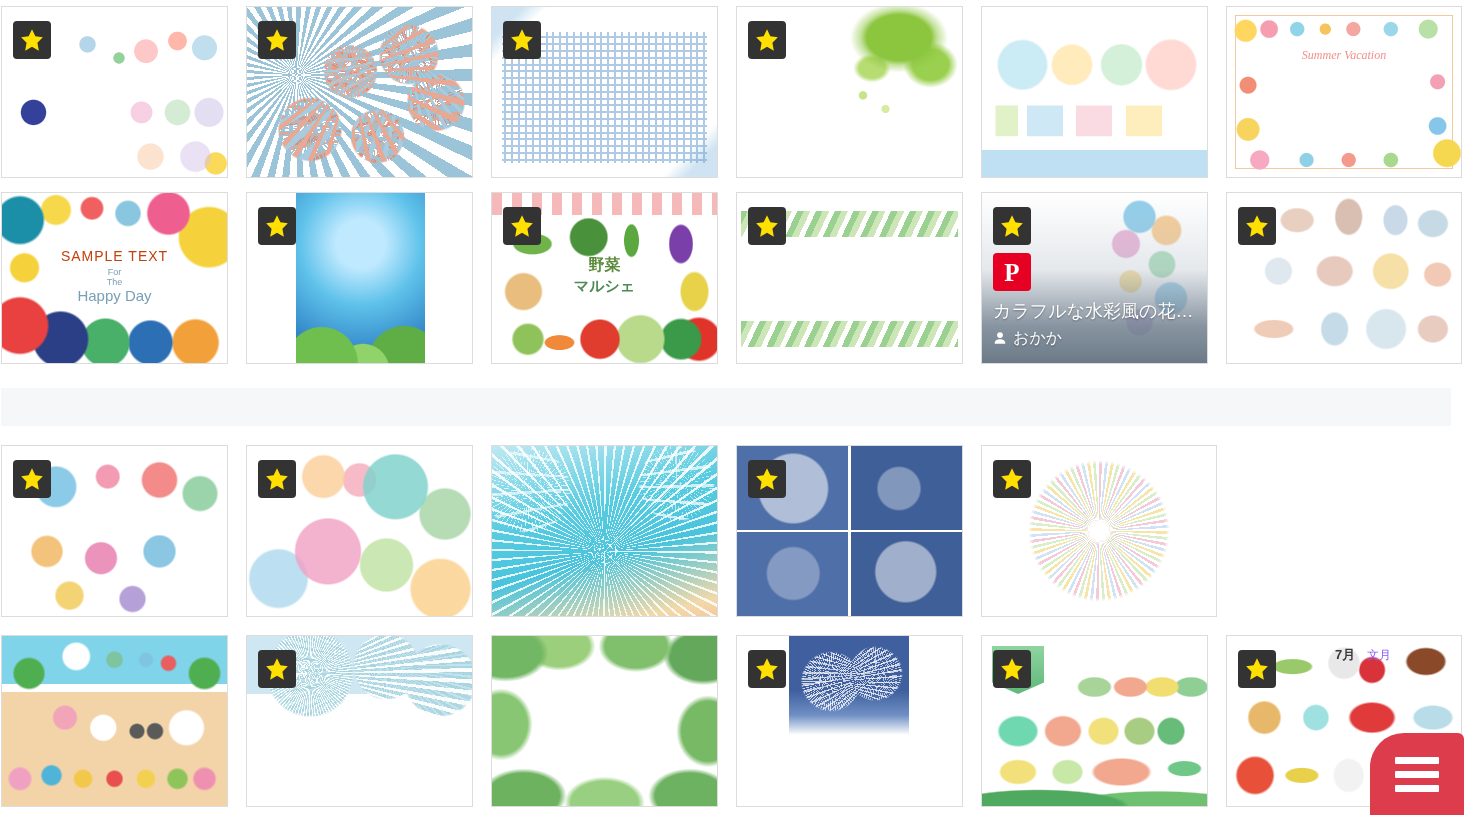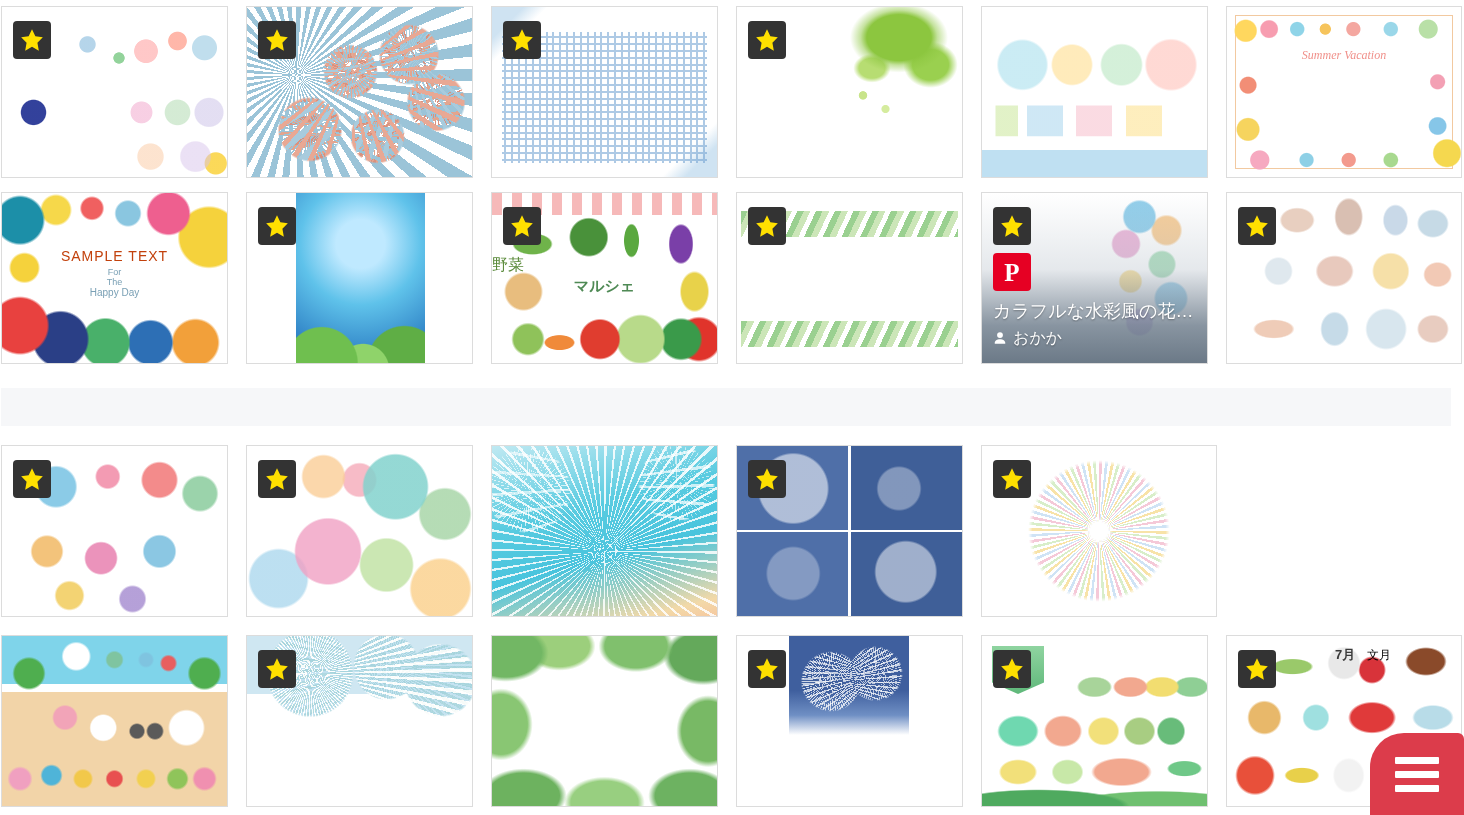--- a/index.html
+++ b/index.html
@@ -259,21 +259,21 @@
           radial-gradient(circle at 26% 86%, #2a3f86 0 12%, transparent 13%),
           radial-gradient(circle at 46% 88%, #49b06a 0 12%, transparent 13%),
           radial-gradient(circle at 66% 88%, #2d6fb5 0 10%, transparent 11%),
           radial-gradient(circle at 86% 88%, #f2a03a 0 9%, transparent 10%),
           radial-gradient(circle at 10% 44%, #f5d23c 0 6%, transparent 7%),
           #ffffff;"></div>
         <div style="position:absolute;left:0;right:0;top:55px;text-align:center;">
           <div style="font-size:14px;letter-spacing:1px;color:#c2410c;font-family:'Liberation Sans',sans-serif;">SAMPLE TEXT</div>
           <div style="font-size:9px;color:#7aa0b5;margin-top:3px;">For</div>
           <div style="font-size:9px;color:#7aa0b5;">The</div>
-          <div style="font-size:10px;color:#7aa0b5;">Happy Day</div>
+          <div style="font-size:15px;color:#7aa0b5;">Happy Day</div>
         </div>
       </div>
 
       <div class="card">
         <div class="thumb" style="background:#ffffff;"></div>
         <div style="position:absolute;left:49px;top:0;width:129px;height:100%;background:
           radial-gradient(circle at 50% 30%, #bfe9ff 0 18%, #5fc2ea 45%, #2d7fc4 85%),
           linear-gradient(180deg,#2e86c8,#1f5fa8);"></div>
         <div style="position:absolute;left:49px;bottom:0;width:129px;height:52%;background:
           radial-gradient(circle at 20% 100%, #6fbf4f 0 26%, transparent 27%),
@@ -297,21 +297,21 @@
           radial-gradient(ellipse 16px 26px at 84% 30%, #7a3fa8 0 70%, transparent 78%),
           radial-gradient(circle at 14% 58%, #e8bd7e 0 8%, transparent 9%),
           radial-gradient(ellipse 20px 28px at 90% 58%, #e8d24a 0 65%, transparent 74%),
           radial-gradient(circle at 16% 86%, #8fc25a 0 6%, transparent 7%),
           radial-gradient(ellipse 20px 10px at 30% 88%, #f08a3a 0 70%, transparent 78%),
           radial-gradient(circle at 48% 86%, #e03d2f 0 10%, transparent 11%),
           radial-gradient(circle at 66% 86%, #b8da8a 0 11%, transparent 12%),
           radial-gradient(circle at 84% 86%, #3a9a4a 0 8%, transparent 9%),
           radial-gradient(circle at 92% 86%, #e0342b 0 8%, transparent 9%),
           linear-gradient(0deg,transparent 0 100%);"></div>
-        <div style="position:absolute;left:0;right:0;top:62px;font-size:16px;font-weight:normal;color:#5a8a3a;">野菜</div>
+        <div style="position:absolute;left:0;right:0;top:62px;text-align:center;font-size:16px;font-weight:bold;color:#5a8a3a;">野菜</div>
         <div style="position:absolute;left:0;right:0;top:84px;text-align:center;font-size:15px;font-weight:bold;color:#4f8a55;">マルシェ</div>
         <div class="star-badge">
           <svg viewBox="0 0 24 24">
               <polygon points="12,2 15.1,8.6 22,9.5 17,14.5 18.3,22 12,18.3 5.7,22 7,14.5 2,9.5 8.9,8.6" fill="#ffe000"></polygon>
             </svg>
         </div>
       </div>
 
       <div class="card">
         <div class="thumb" style="background:#ffffff;"></div>
@@ -582,21 +582,21 @@
           radial-gradient(circle at 16% 48%, #e8b86a 0 7%, transparent 8%),
           radial-gradient(circle at 38% 48%, #9fe0e0 0 7%, transparent 8%),
           radial-gradient(ellipse 30px 20px at 62% 48%, #e03a3a 0 70%, transparent 80%),
           radial-gradient(ellipse 26px 16px at 88% 48%, #b8dce8 0 70%, transparent 80%),
           radial-gradient(circle at 12% 82%, #e8503a 0 7%, transparent 8%),
           radial-gradient(ellipse 22px 10px at 32% 82%, #e8d04a 0 70%, transparent 80%),
           radial-gradient(ellipse 20px 22px at 52% 82%, #f2f2f2 0 70%, transparent 80%),
           radial-gradient(circle at 74% 82%, #d8333a 0 8%, transparent 9%),
           linear-gradient(0deg,transparent 0 100%);"></div>
         <div style="position:absolute;left:108px;top:10px;font-size:13px;font-weight:bold;color:#3a3a3a;">7月</div>
-        <div style="position:absolute;left:140px;top:11px;font-size:12px;color:#000000;">文月</div>
+        <div style="position:absolute;left:140px;top:11px;font-size:12px;color:#8b5cf6;">文月</div>
         <div class="star-badge">
           <svg viewBox="0 0 24 24">
               <polygon points="12,2 15.1,8.6 22,9.5 17,14.5 18.3,22 12,18.3 5.7,22 7,14.5 2,9.5 8.9,8.6" fill="#ffe000"></polygon>
             </svg>
         </div>
       </div>
 
     </div>
   </div>
 

